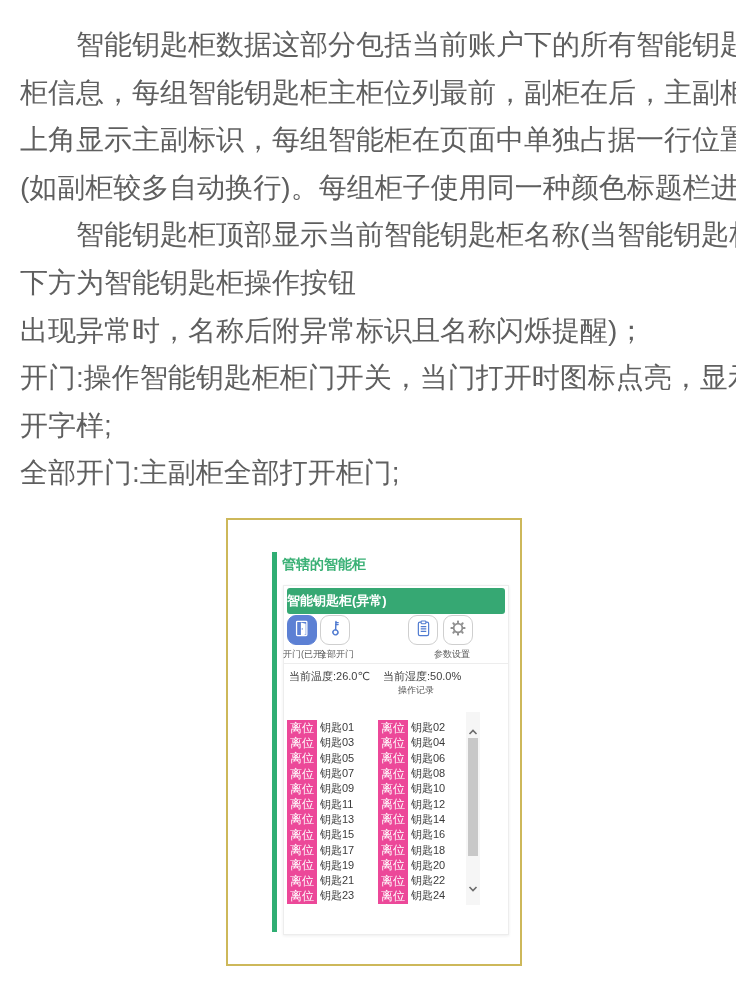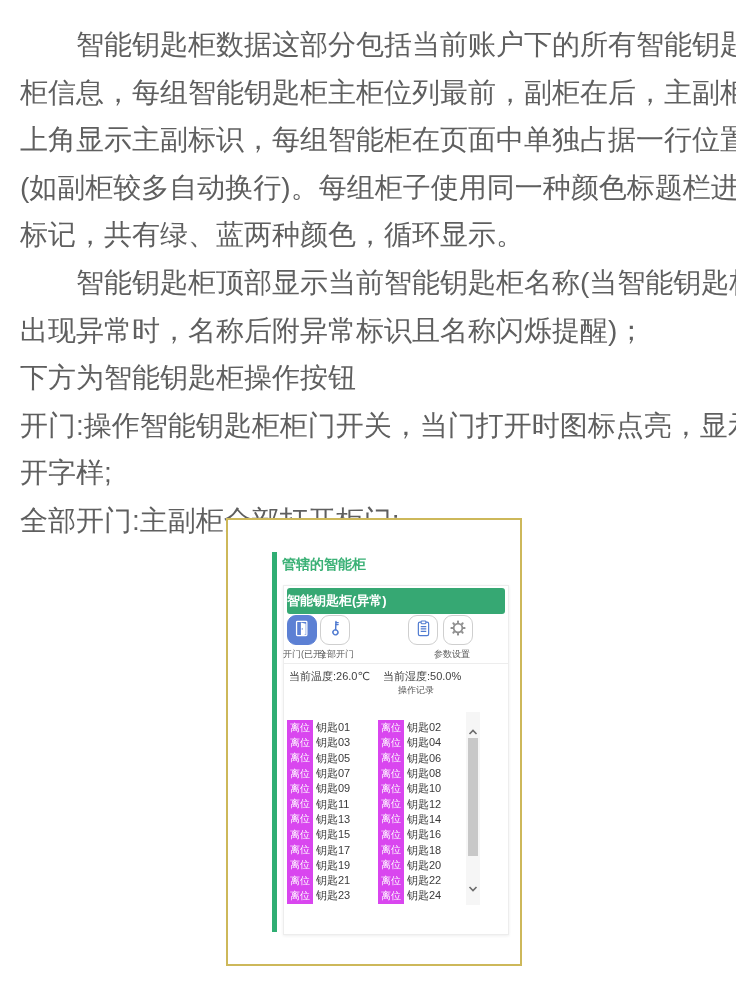--- a/index.html
+++ b/index.html
@@ -34,43 +34,42 @@
   .bl0 { left:-2px; } .bl1 { left:30px; } .bl2 { left:110px;margin-top:36px; } .bl3 { left:146px;text-align:center; }
 
   .sep { position:absolute; left:0; right:0; top:77px; border-top:1px solid #ededed; }
 
   .env { position:absolute; top:83px; font-size:11px; color:#3f3f3f; white-space:nowrap;text-align:center; }
   .env.temp { left:5px; } .env.hum { left:99px; }
 
   .key-list { position:absolute; left:3px; top:134px; width:180px;
     display:grid; grid-template-columns:91px 89px; grid-auto-rows:15.3px; }
   .key-item { display:flex; align-items:center; gap:3px; overflow:hidden; }
-  .badge { background:#d946ef; color:#fff; font-size:10px; line-height:10px; padding:10px 3px;
+  .badge { background:#ec4899; color:#fff; font-size:12px; line-height:10px; padding:10px 3px;
     border-radius:2px; flex:0 0 auto; }
   .key-name { font-size:11px; color:#3a3a3a; white-space:nowrap; }
 
   .sbar { position:absolute; left:182px; top:126px; width:14px; height:193px; background:#f6f6f6; }
   .sb-up { position:absolute; left:2px; top:10px; cursor:pointer; }
   .sb-down { position:absolute; left:2px; bottom:8px; cursor:pointer; }
   .sb-thumb { position:absolute; left:2px; top:26px; width:10px; height:118px; background:#c8c8c8; cursor:pointer; }
 </style>
 </head>
 <body>
 
 <div class="page">
 
   <div class="doc-text" id="doc-lines">
       <div class="doc-line">　　智能钥匙柜数据这部分包括当前账户下的所有智能钥匙</div>
       <div class="doc-line">柜信息，每组智能钥匙柜主柜位列最前，副柜在后，主副柜右</div>
       <div class="doc-line">上角显示主副标识，每组智能柜在页面中单独占据一行位置</div>
       <div class="doc-line">(如副柜较多自动换行)。每组柜子使用同一种颜色标题栏进行</div>
-      <div class="doc-line">标记，共有绿、蓝两种颜色，循环显示。</div>
       <div class="doc-line">　　智能钥匙柜顶部显示当前智能钥匙柜名称(当智能钥匙柜</div>
+      <div class="doc-line">下方为智能钥匙柜操作按钮</div>
       <div class="doc-line">出现异常时，名称后附异常标识且名称闪烁提醒)；</div>
-      <div class="doc-line">下方为智能钥匙柜操作按钮</div>
       <div class="doc-line">开门:操作智能钥匙柜柜门开关，当门打开时图标点亮，显示已</div>
       <div class="doc-line">开字样;</div>
       <div class="doc-line">全部开门:主副柜全部打开柜门;</div>
     </div>
 
   <div class="shot-frame">
     <div class="stripe"></div>
     <div class="shot-title">管辖的智能柜</div>
 
     <div class="card">

